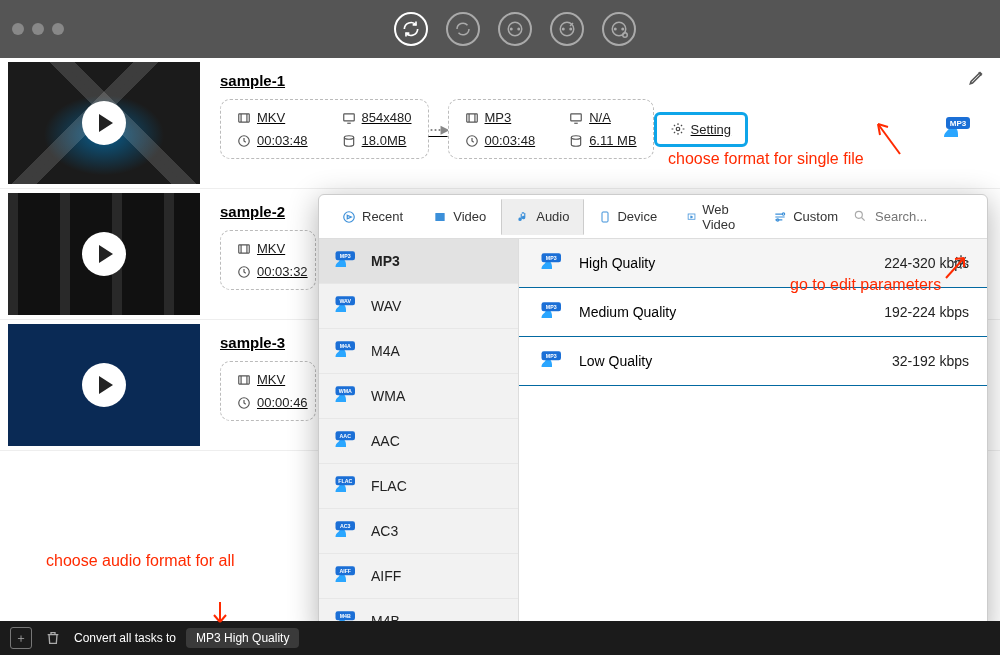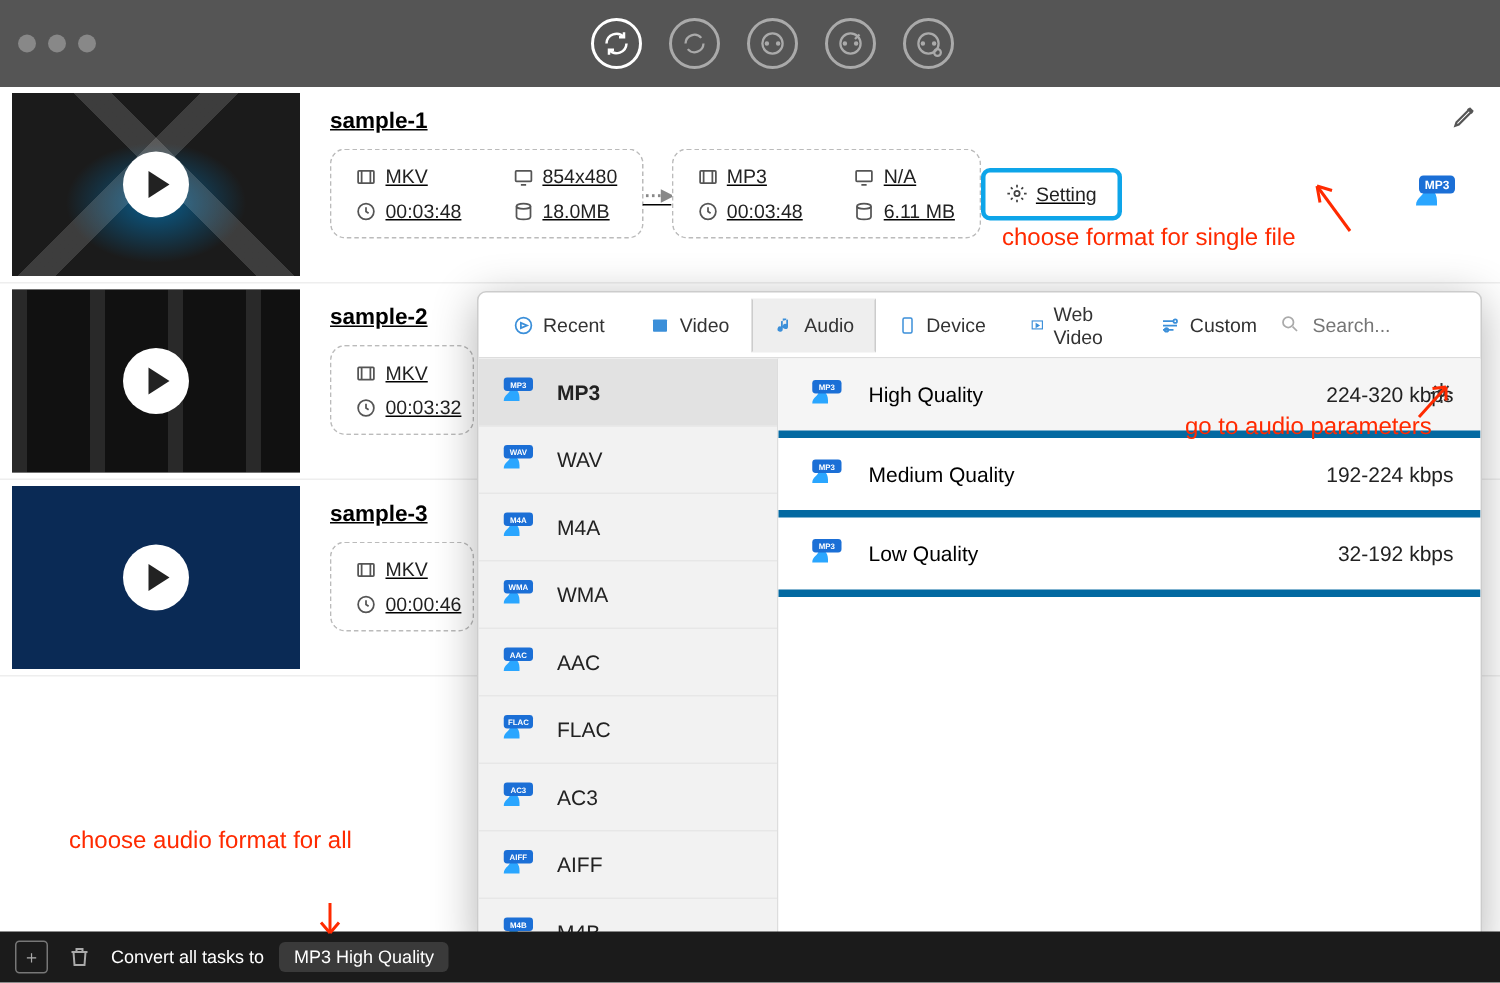--- a/index.html
+++ b/index.html
@@ -39,21 +39,21 @@
 .tab { display: flex; align-items: center; gap: 6px; padding: 0 14px; font-size: 13px; color: #333; height: 36px; border: 1px solid transparent; }
 .tab.sel { background: #eee; border-left: 1px solid #ccc; border-right: 1px solid #ccc; }
 .searchbox { margin-left: auto; margin-right: 14px; position: relative; }
 .searchbox input { border: none; font-size: 13px; padding: 4px 4px 4px 22px; width: 120px; outline: none; background: transparent; }
 .searchbox svg { position: absolute; left: 0; top: 4px; }
 .split { display: flex; flex: 1; overflow: hidden; }
 .left { width: 200px; background: #f2f2f2; overflow-y: auto; border-right: 1px solid #ddd; }
 .right { flex: 1; background: #fff; }
 .fmt { display: flex; align-items: center; gap: 10px; padding: 10px 12px; font-size: 14px; border-bottom: 1px solid #e7e7e7; color: #222; }
 .fmt.sel { background: #e2e2e2; font-weight: 600; }
-.qrow { display: flex; align-items: center; padding: 12px 18px; border-bottom: 5px solid #0369a1; font-size: 14px; }
+.qrow { display: flex; align-items: center; padding: 12px 18px; border-bottom: 1px solid #0369a1; font-size: 14px; }
 .qrow.sel { background: #f5f5f5; }
 .qname { margin-left: 12px; }
 .qrate { margin-left: auto; color: #222; }
 .qgear { position: absolute; right: 18px; }
 
 .bottombar { position: absolute; bottom: 0; left: 0; right: 0; height: 34px; background: #1b1b1b; color: #fff; display: flex; align-items: center; gap: 10px; padding: 0 10px; font-size: 12px; }
 .bb-box { width: 22px; height: 22px; border: 1px solid #777; border-radius: 3px; display: flex; align-items: center; justify-content: center; color: #aaa; }
 .bb-drop { background: #3a3a3a; border-radius: 4px; padding: 3px 10px; font-size: 12px; }
 
 .anno { position: absolute; color: #ff2a00; font-size: 16px; font-weight: 400; pointer-events: none; }
@@ -496,21 +496,21 @@
   <span>Convert all tasks to</span>
   <span class="bb-drop">MP3 High Quality</span>
 </div>
 
 <div class="anno" style="left: 668px; top: 150px;">choose format for single file</div>
 <svg class="anno" style="left: 870px; top: 118px;" width="40" height="40">
     <path d="M30 36 L8 6" stroke="#ff2a00" stroke-width="2"></path>
     <path d="M8 6 l10 3 M8 6 l2 11" stroke="#ff2a00" stroke-width="2" fill="none"></path>
   </svg>
 
-<div class="anno" style="left: 790px; top: 276px;">go to audio parameters</div>
+<div class="anno" style="left: 790px; top: 276px;">go to edit parameters</div>
 <svg class="anno" style="left: 942px; top: 252px;" width="30" height="30">
     <path d="M4 26 L22 6" stroke="#ff2a00" stroke-width="2"></path>
     <path d="M22 6 l-9 1 M22 6 l0 9" stroke="#ff2a00" stroke-width="2" fill="none"></path>
   </svg>
 
 <div class="anno" style="left: 46px; top: 552px;">choose audio format for all</div>
 <svg class="anno" style="left: 200px; top: 600px;" width="40" height="30">
     <path d="M20 2 L20 22" stroke="#ff2a00" stroke-width="2"></path>
     <path d="M20 22 l-6 -7 M20 22 l6 -7" stroke="#ff2a00" stroke-width="2" fill="none"></path>
   </svg>

